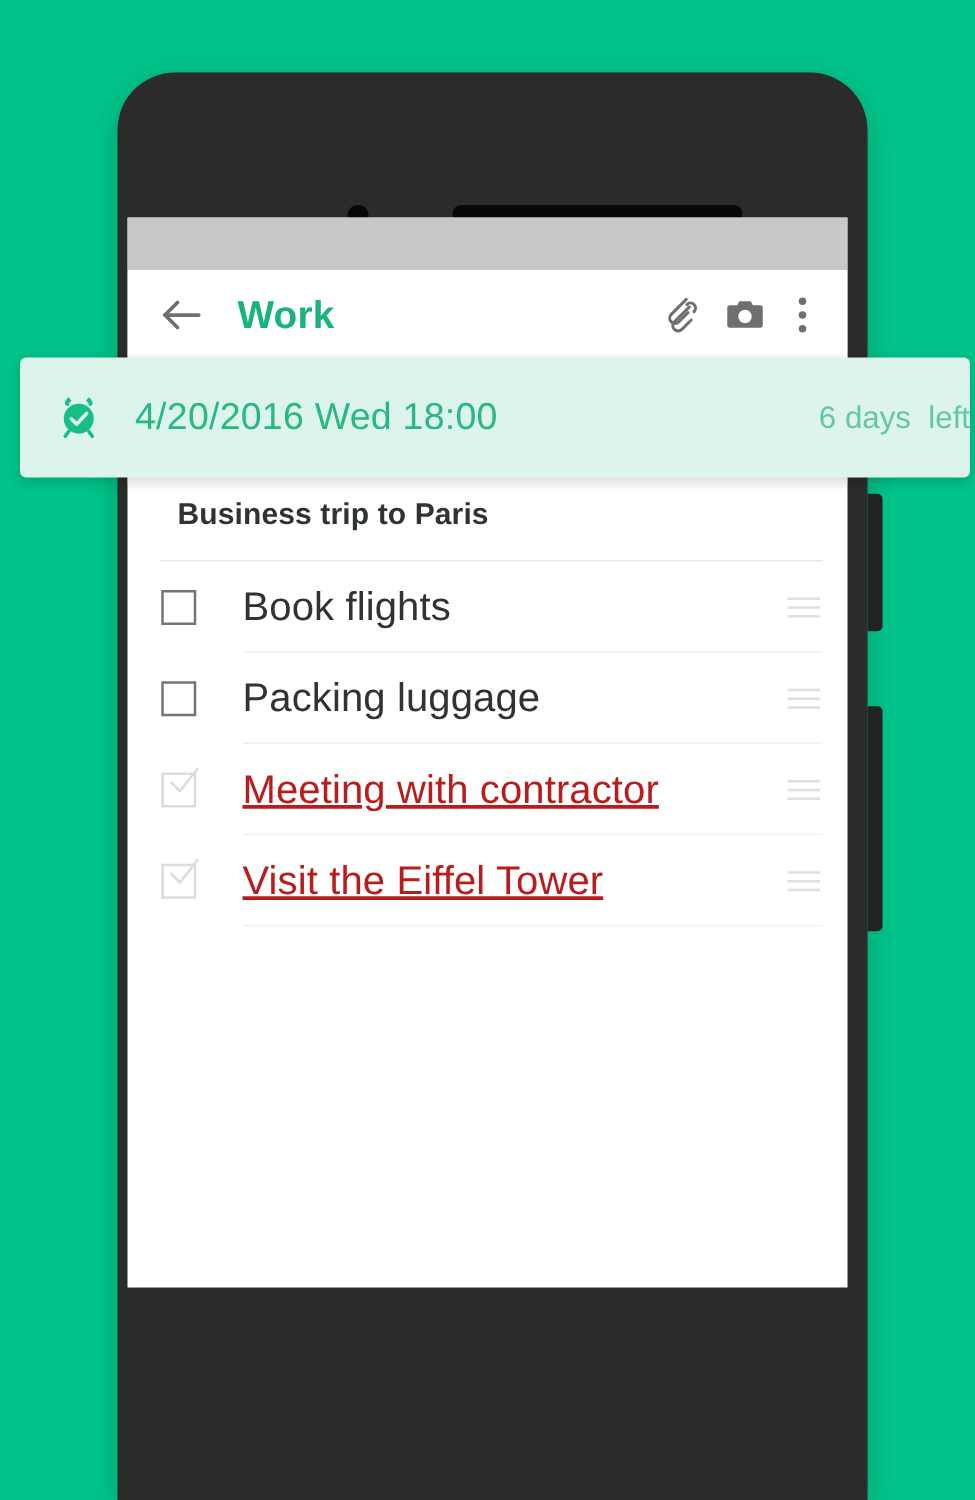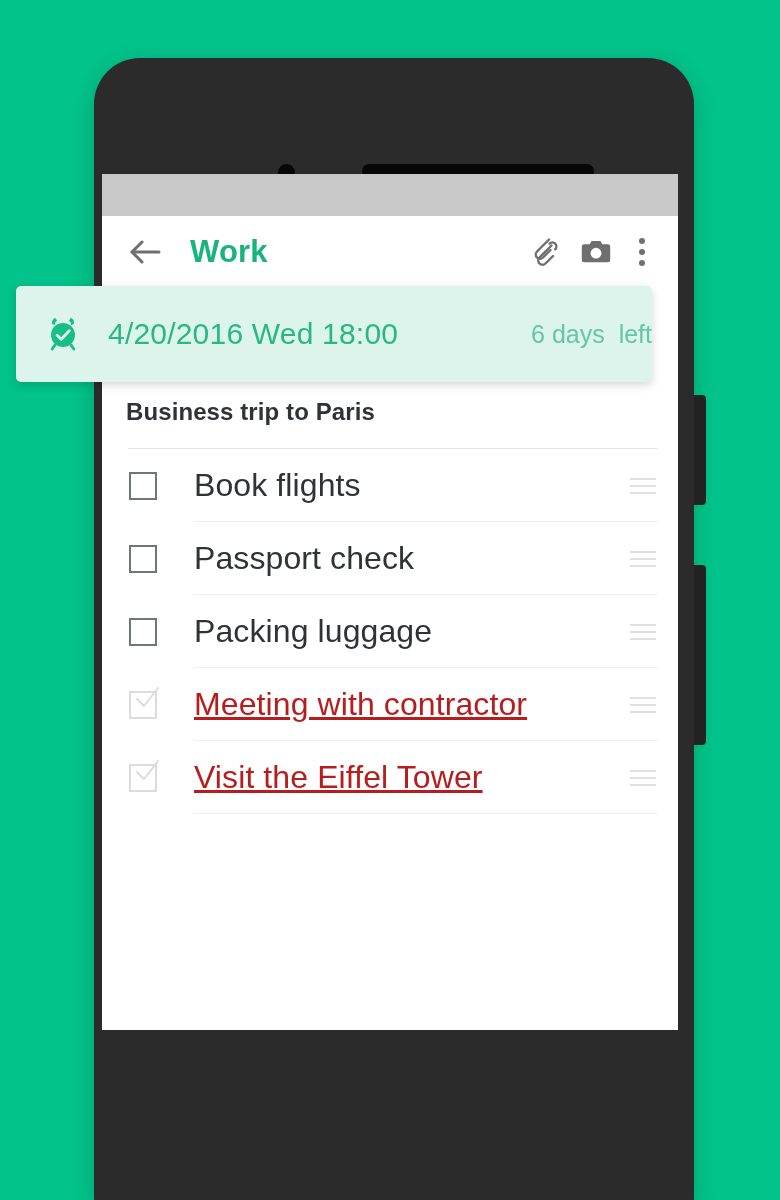--- a/index.html
+++ b/index.html
@@ -123,21 +123,21 @@
     border-radius: 50%;
     background: #6f6f6f;
   }
 
   
   #reminder-slot { height: 100px; background: #ffffff; }
 
   
   #note-title {
     margin: 0;
-    padding: 10px 0 0 24px;
+    padding: 10px 0 0 40px;
     font-size: 24px;
     font-weight: bold;
     color: #2f3336;
     letter-spacing: 0.1px;
   }
   #title-divider {
     margin: 22px 20px 0 26px;
     height: 1px;
     background: #e6e6e6;
   }
@@ -207,21 +207,21 @@
     bottom: 0;
     height: 1px;
     background: #eeeeee;
   }
 
   
   #reminder-card {
     position: absolute;
     left: 16px;
     top: 286px;
-    width: 636px;
+    width: 760px;
     height: 96px;
     background: #ddf4ec;
     border-radius: 5px;
     box-shadow: 0 3px 10px rgba(0,0,0,0.16);
     display: flex;
     align-items: center;
     box-sizing: border-box;
   }
   #reminder-alarm-icon {
     margin-left: 28px;
@@ -291,32 +291,20 @@
 
   <div id="note-title">Business trip to Paris</div>
   <div id="title-divider"></div>
 
   <div id="task-list">
       <div class="task-row">
         <div class="task-checkbox">
           <span class="box-outline"></span>
         </div>
         <div class="task-label">Book flights</div>
-        <div class="drag-handle">
-          <i></i>
-          <i></i>
-          <i></i>
-        </div>
-        <div class="row-divider"></div>
-      </div>
-      <div class="task-row">
-        <div class="task-checkbox">
-          <span class="box-outline"></span>
-        </div>
-        <div class="task-label">Passport check</div>
         <div class="drag-handle">
           <i></i>
           <i></i>
           <i></i>
         </div>
         <div class="row-divider"></div>
       </div>
       <div class="task-row">
         <div class="task-checkbox">
           <span class="box-outline"></span>

